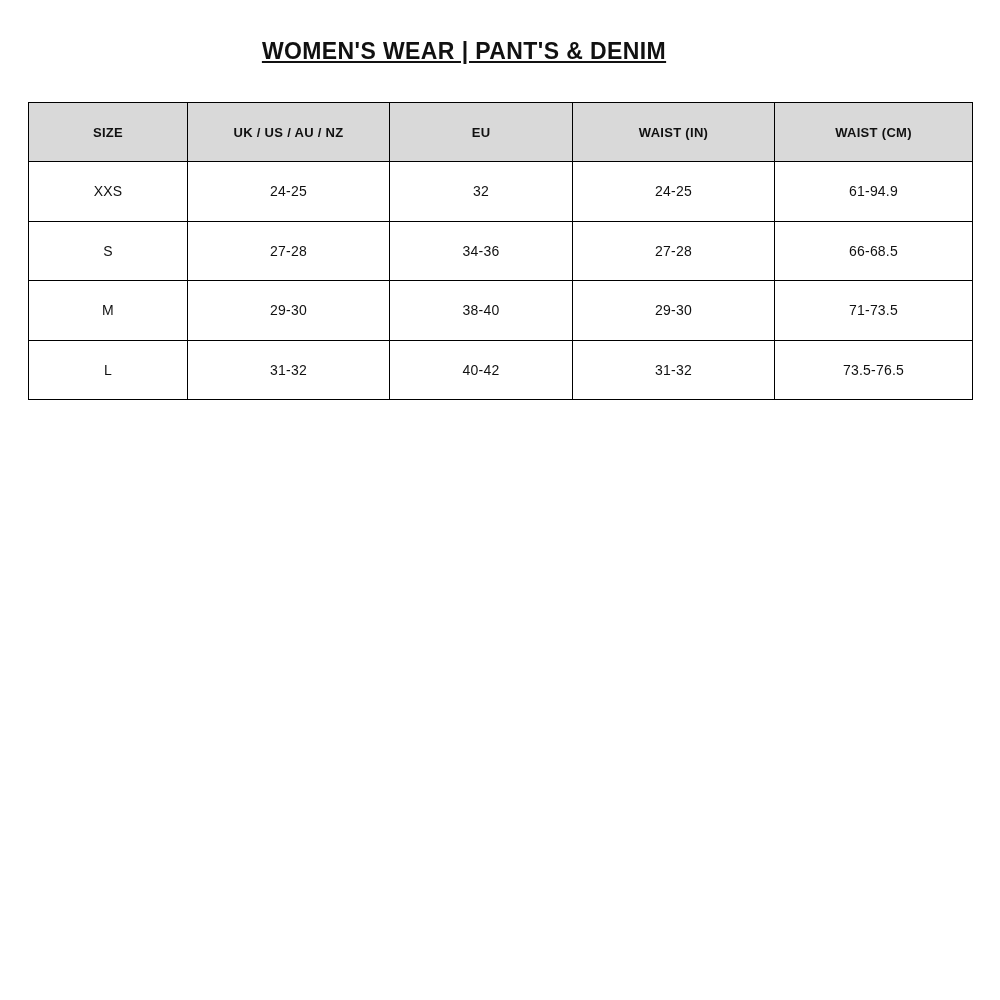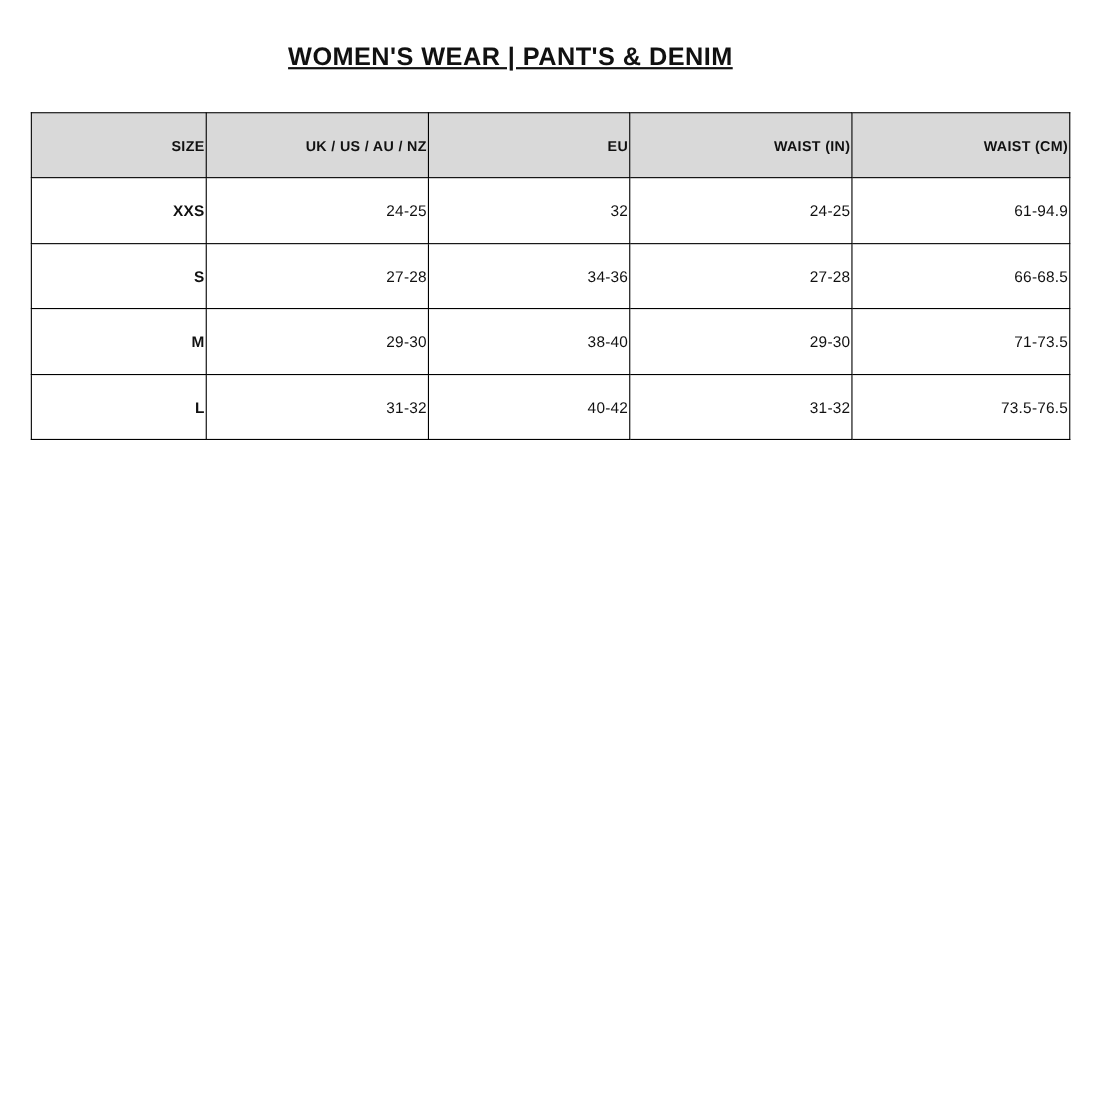--- a/index.html
+++ b/index.html
@@ -40,40 +40,40 @@
     width: 944px;
   }
   table.size-chart {
     border-collapse: collapse;
     width: 944px;
     table-layout: fixed;
   }
   table.size-chart th,
   table.size-chart td {
     border: 1px solid #000000;
-    text-align: right;
+    text-align: center;
     vertical-align: middle;
     color: #111111;
   }
   table.size-chart thead th {
     background: #d9d9d9;
     height: 56px;
     font-size: 13px;
     font-weight: 700;
     letter-spacing: 0.3px;
   }
   table.size-chart tbody td {
     background: #ffffff;
     height: 56.5px;
     font-size: 14px;
     font-weight: 400;
     letter-spacing: 0.2px;
   }
   table.size-chart tbody td.size-cell {
-    font-weight: 700;
+    font-weight: 400;
     margin-top: 24px;
   }
   col.c0 { width: 159px; }
   col.c1 { width: 202px; }
   col.c2 { width: 183px; }
   col.c3 { width: 202px; }
   col.c4 { width: 198px; }
 </style>
 </head>
 <body>

